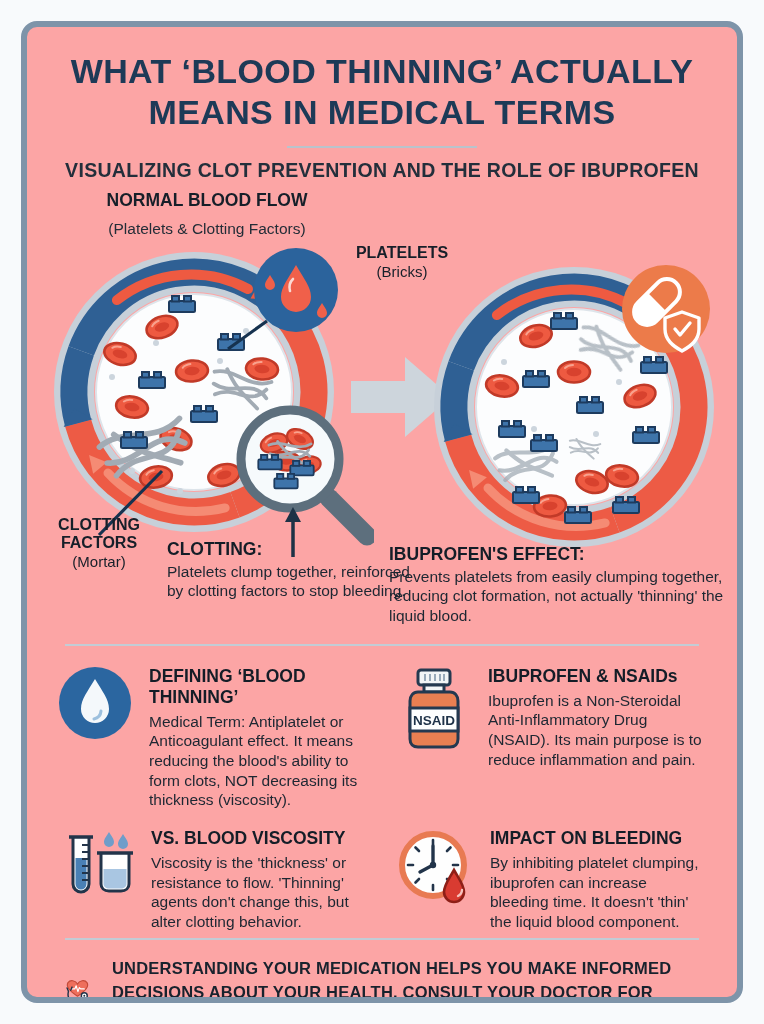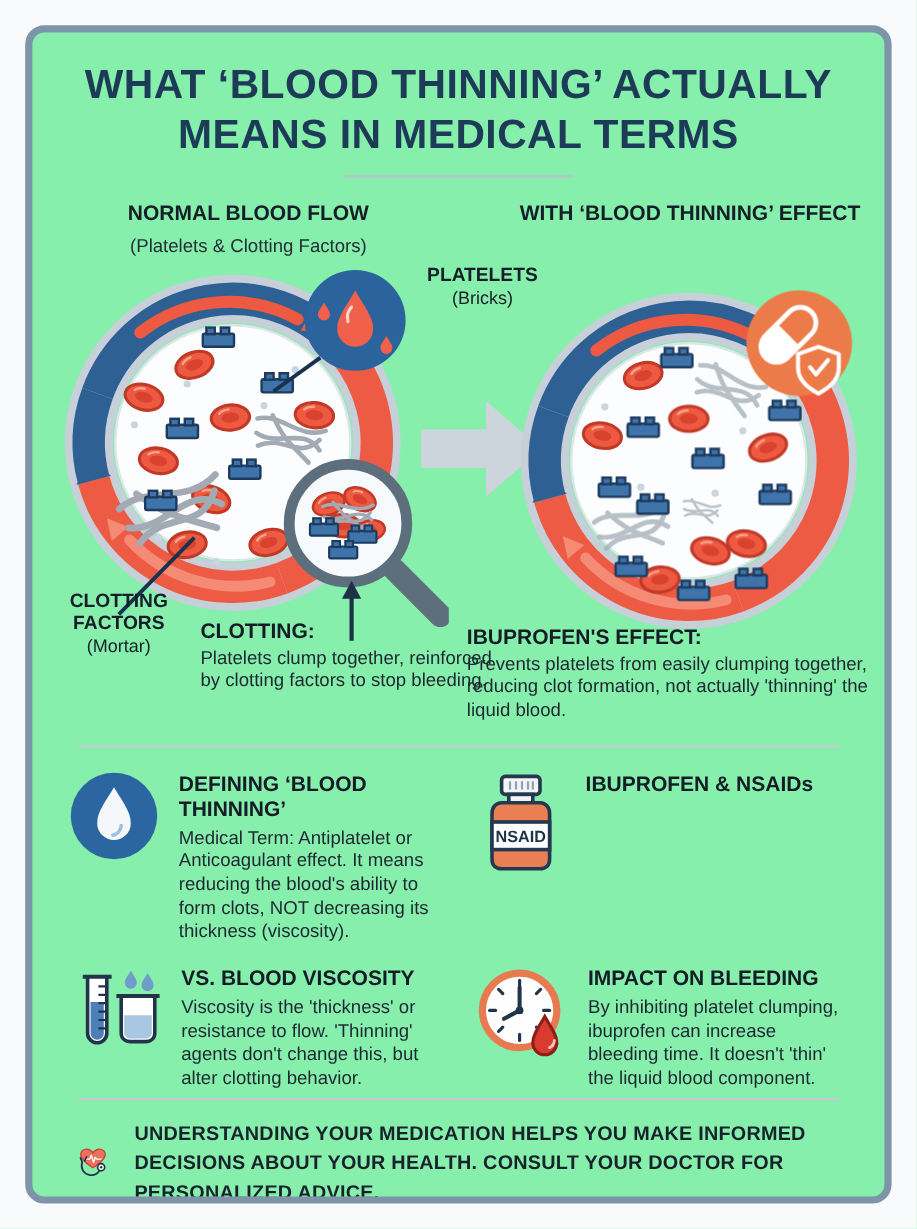--- a/index.html
+++ b/index.html
@@ -1,20 +1,20 @@
 <!DOCTYPE html>
 <html><head>
 <meta charset="utf-8">
 <style>
   * { margin:0; padding:0; box-sizing:border-box; }
   html,body { width:764px; height:1024px; }
   body { font-family:"Liberation Sans", sans-serif; background:#f8fafc; }
   .page { width:764px; height:1024px; padding:21px; }
   .card {
-    width:722px; height:982px; background:#86efac;
+    width:722px; height:982px; background:#fca5a5;
     border:6px solid #7e94a9; border-radius:16px; overflow:hidden;
   }
   header { text-align:center; padding:24px 14px 0; }
   h1.title {
     font-size:34px; line-height:1.2; font-weight:800; color:#1d3a57; letter-spacing:.4px;
   }
   .title-divider { width:190px; height:2px; background:#b9c3cc; margin:13px auto 11px; }
   h2.subtitle { font-size:19.5px; font-weight:700; color:#232f3b; letter-spacing:.3px; }
 
   .diagram { position:relative; height:458px; }
@@ -60,30 +60,30 @@
 </style>
 </head>
 <body>
 
 <div class="page">
 <div class="card">
 
   <header>
     <h1 class="title">WHAT ‘BLOOD THINNING’ ACTUALLY MEANS IN MEDICAL TERMS</h1>
     <div class="title-divider"></div>
+    <h2 class="subtitle">VISUALIZING CLOT PREVENTION AND THE ROLE OF IBUPROFEN</h2>
   </header>
 
   <section class="diagram">
 
     <div class="col-head left">
       <h3>NORMAL BLOOD FLOW</h3>
       <p>(Platelets &amp; Clotting Factors)</p>
     </div>
     <div class="col-head right">
-      <h3>WITH ‘BLOOD THINNING’ EFFECT</h3>
     </div>
 
     <svg class="vessel-svg left" width="340" height="330" viewBox="0 0 340 330">
       <defs>
         <g id="brick">
           <rect x="-13" y="-4" width="26" height="11" rx="1.5" fill="#3e74aa" stroke="#1d3b5e" stroke-width="2"></rect>
           <rect x="-10" y="-9" width="7" height="5.5" fill="#3e74aa" stroke="#1d3b5e" stroke-width="2"></rect>
           <rect x="2" y="-9" width="7" height="5.5" fill="#3e74aa" stroke="#1d3b5e" stroke-width="2"></rect>
         </g>
         <g id="rbc">
@@ -289,20 +289,21 @@
             <line x1="43" y1="8" x2="43" y2="15"></line>
           </g>
           <rect x="23" y="19" width="20" height="7" fill="#f2f5f7" stroke="#243950" stroke-width="3"></rect>
           <path d="M17,26 h32 c5,0 8,4 8,9 v38 c0,5 -3,8 -8,8 H17 c-5,0 -8,-3 -8,-8 V35 c0,-5 3,-9 8,-9 z" fill="#e97f52" stroke="#243950" stroke-width="3"></path>
           <rect x="9" y="42" width="48" height="23" fill="#fdfefe" stroke="#243950" stroke-width="3"></rect>
           <text x="33" y="59" text-anchor="middle" font-family="Liberation Sans, sans-serif" font-size="13.5" font-weight="bold" fill="#1e3248">NSAID</text>
         </svg>
       </div>
       <div class="info-text">
         <h4>IBUPROFEN &amp; NSAIDs</h4>
+        <p>Ibuprofen is a Non-Steroidal Anti-Inflammatory Drug (NSAID). Its main purpose is to reduce inflammation and pain.</p>
       </div>
     </div>
 
     <div class="info-card">
       <div class="info-icon">
         <svg width="78" height="82" viewBox="0 0 78 82">
           <path d="M16,10 v46 a8,8 0 0 0 16,0 V10" fill="#fdfeff" stroke="#22344a" stroke-width="3"></path>
           <line x1="12" y1="9" x2="36" y2="9" stroke="#22344a" stroke-width="3.4"></line>
           <path d="M18.5,30 v26 a5.5,5.5 0 0 0 11,0 V30 z" fill="#4a80b5"></path>
           <g stroke="#22344a" stroke-width="1.8">

